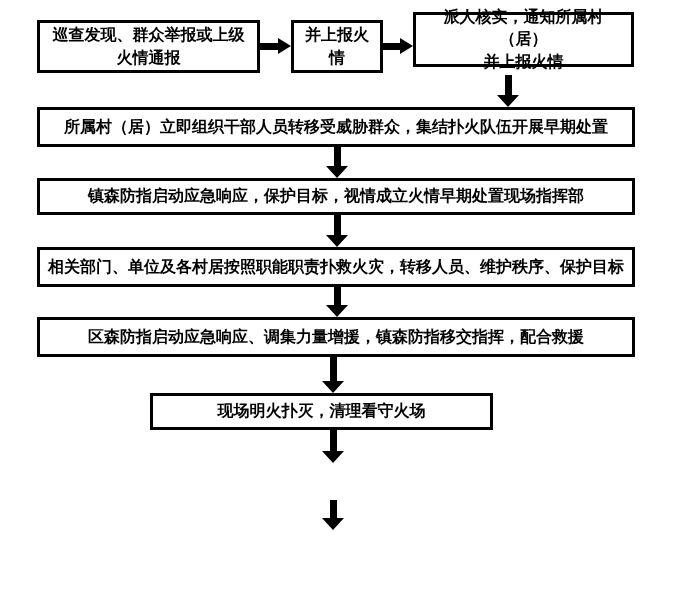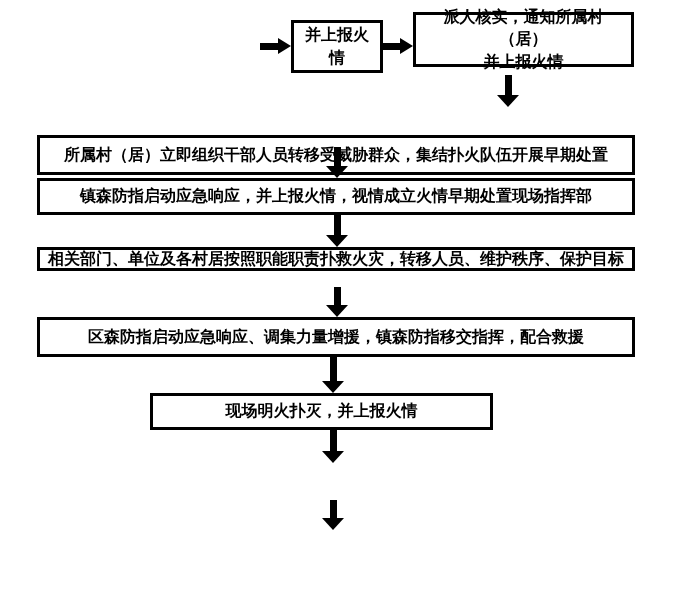--- a/index.html
+++ b/index.html
@@ -56,20 +56,22 @@
     border-bottom: 8px solid transparent;
     border-left: 13px solid var(--arrow-color, #000000);
   }
   i { display: block; }
 </style>
 </head>
 <body>
 
 <div class="canvas">
 
+  <div class="box" style="left:37px; top:20px; width:223px; height:53px;">巡查发现、群众举报或上级
+火情通报</div>
 
   <div class="harrow" style="left:260px; top:38px; width:31px;">
     <i class="shaft"></i>
     <i class="head"></i>
   </div>
 
   <div class="box" style="left:291px; top:20px; width:92px; height:53px;">并上报火情</div>
 
   <div class="harrow" style="left:383px; top:38px; width:30px;">
     <i class="shaft"></i>
@@ -77,49 +79,49 @@
   </div>
 
   <div class="box" style="left:413px; top:12px; width:221px; height:55px;">派人核实，通知所属村（居）
 并上报火情</div>
 
   <div class="varrow" style="left:497px; top:75px; height:32px;">
     <i class="shaft"></i>
     <i class="head"></i>
   </div>
 
-  <div class="box" style="left:37px; top:107px; width:598px; height:40px;margin-top:28px;">所属村（居）立即组织干部人员转移受威胁群众，集结扑火队伍开展早期处置</div>
+  <div class="box" style="left:37px; top:107px; width:598px; height:40px;">所属村（居）立即组织干部人员转移受威胁群众，集结扑火队伍开展早期处置</div>
 
   <div class="varrow" style="left:326px; top:147px; height:31px;">
     <i class="shaft"></i>
     <i class="head"></i>
   </div>
 
-  <div class="box" style="left:37px; top:178px; width:598px; height:37px;">镇森防指启动应急响应，并上报火情，视情成立火情早期处置现场指挥部</div>
+  <div class="box" style="left:37px; top:178px; width:598px; height:37px;">镇森防指启动应急响应，保护目标，视情成立火情早期处置现场指挥部</div>
 
   <div class="varrow" style="left:326px; top:215px; height:32px;">
     <i class="shaft"></i>
     <i class="head"></i>
   </div>
 
-  <div class="box" style="left:37px; top:247px; width:598px; height:24px;">相关部门、单位及各村居按照职能职责扑救火灾，转移人员、维护秩序、保护目标</div>
+  <div class="box" style="left:37px; top:247px; width:598px; height:40px;">相关部门、单位及各村居按照职能职责扑救火灾，转移人员、维护秩序、保护目标</div>
 
   <div class="varrow" style="left:326px; top:287px; height:30px;">
     <i class="shaft"></i>
     <i class="head"></i>
   </div>
 
   <div class="box" style="left:37px; top:317px; width:598px; height:40px;">区森防指启动应急响应、调集力量增援，镇森防指移交指挥，配合救援</div>
 
   <div class="varrow" style="left:322px; top:357px; height:36px;">
     <i class="shaft"></i>
     <i class="head"></i>
   </div>
 
-  <div class="box" style="left:150px; top:393px; width:343px; height:37px;">现场明火扑灭，并上报火情</div>
+  <div class="box" style="left:150px; top:393px; width:343px; height:37px;">现场明火扑灭，清理看守火场</div>
 
   <div class="varrow" style="left:322px; top:430px; height:33px;">
     <i class="shaft"></i>
     <i class="head"></i>
   </div>
 
 
   <div class="varrow" style="left:322px; top:500px; height:30px;">
     <i class="shaft"></i>
     <i class="head"></i>

